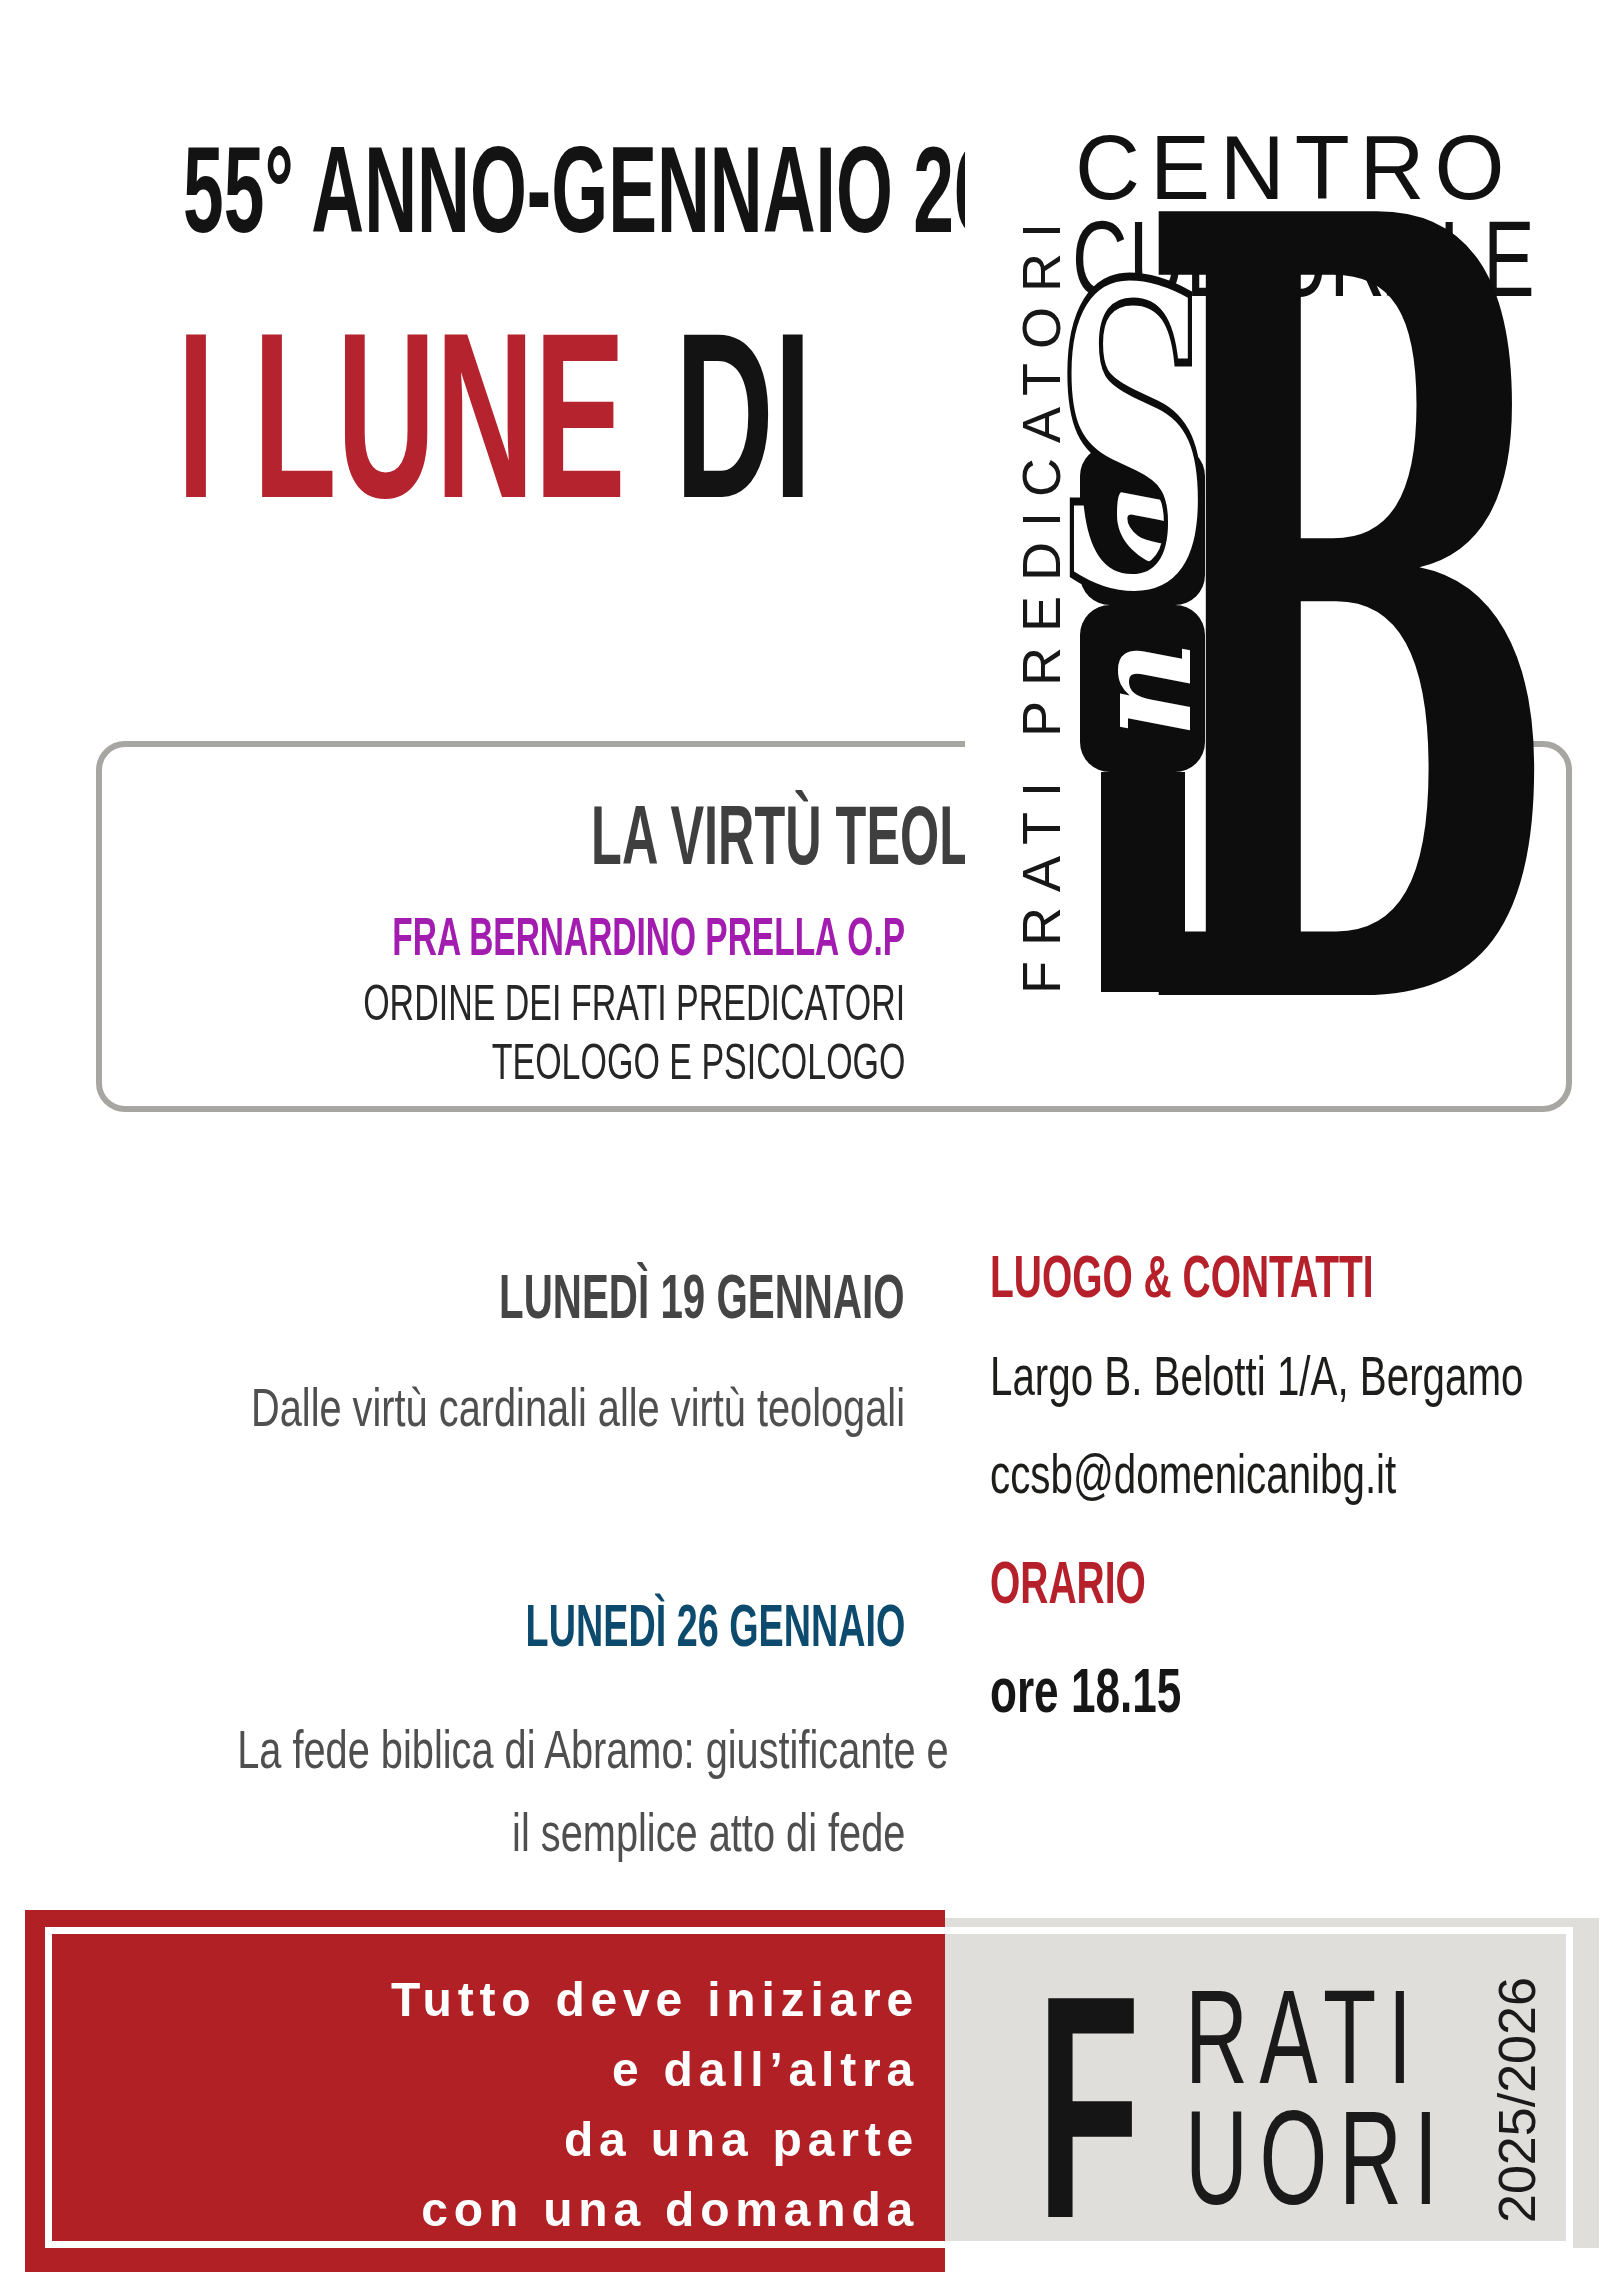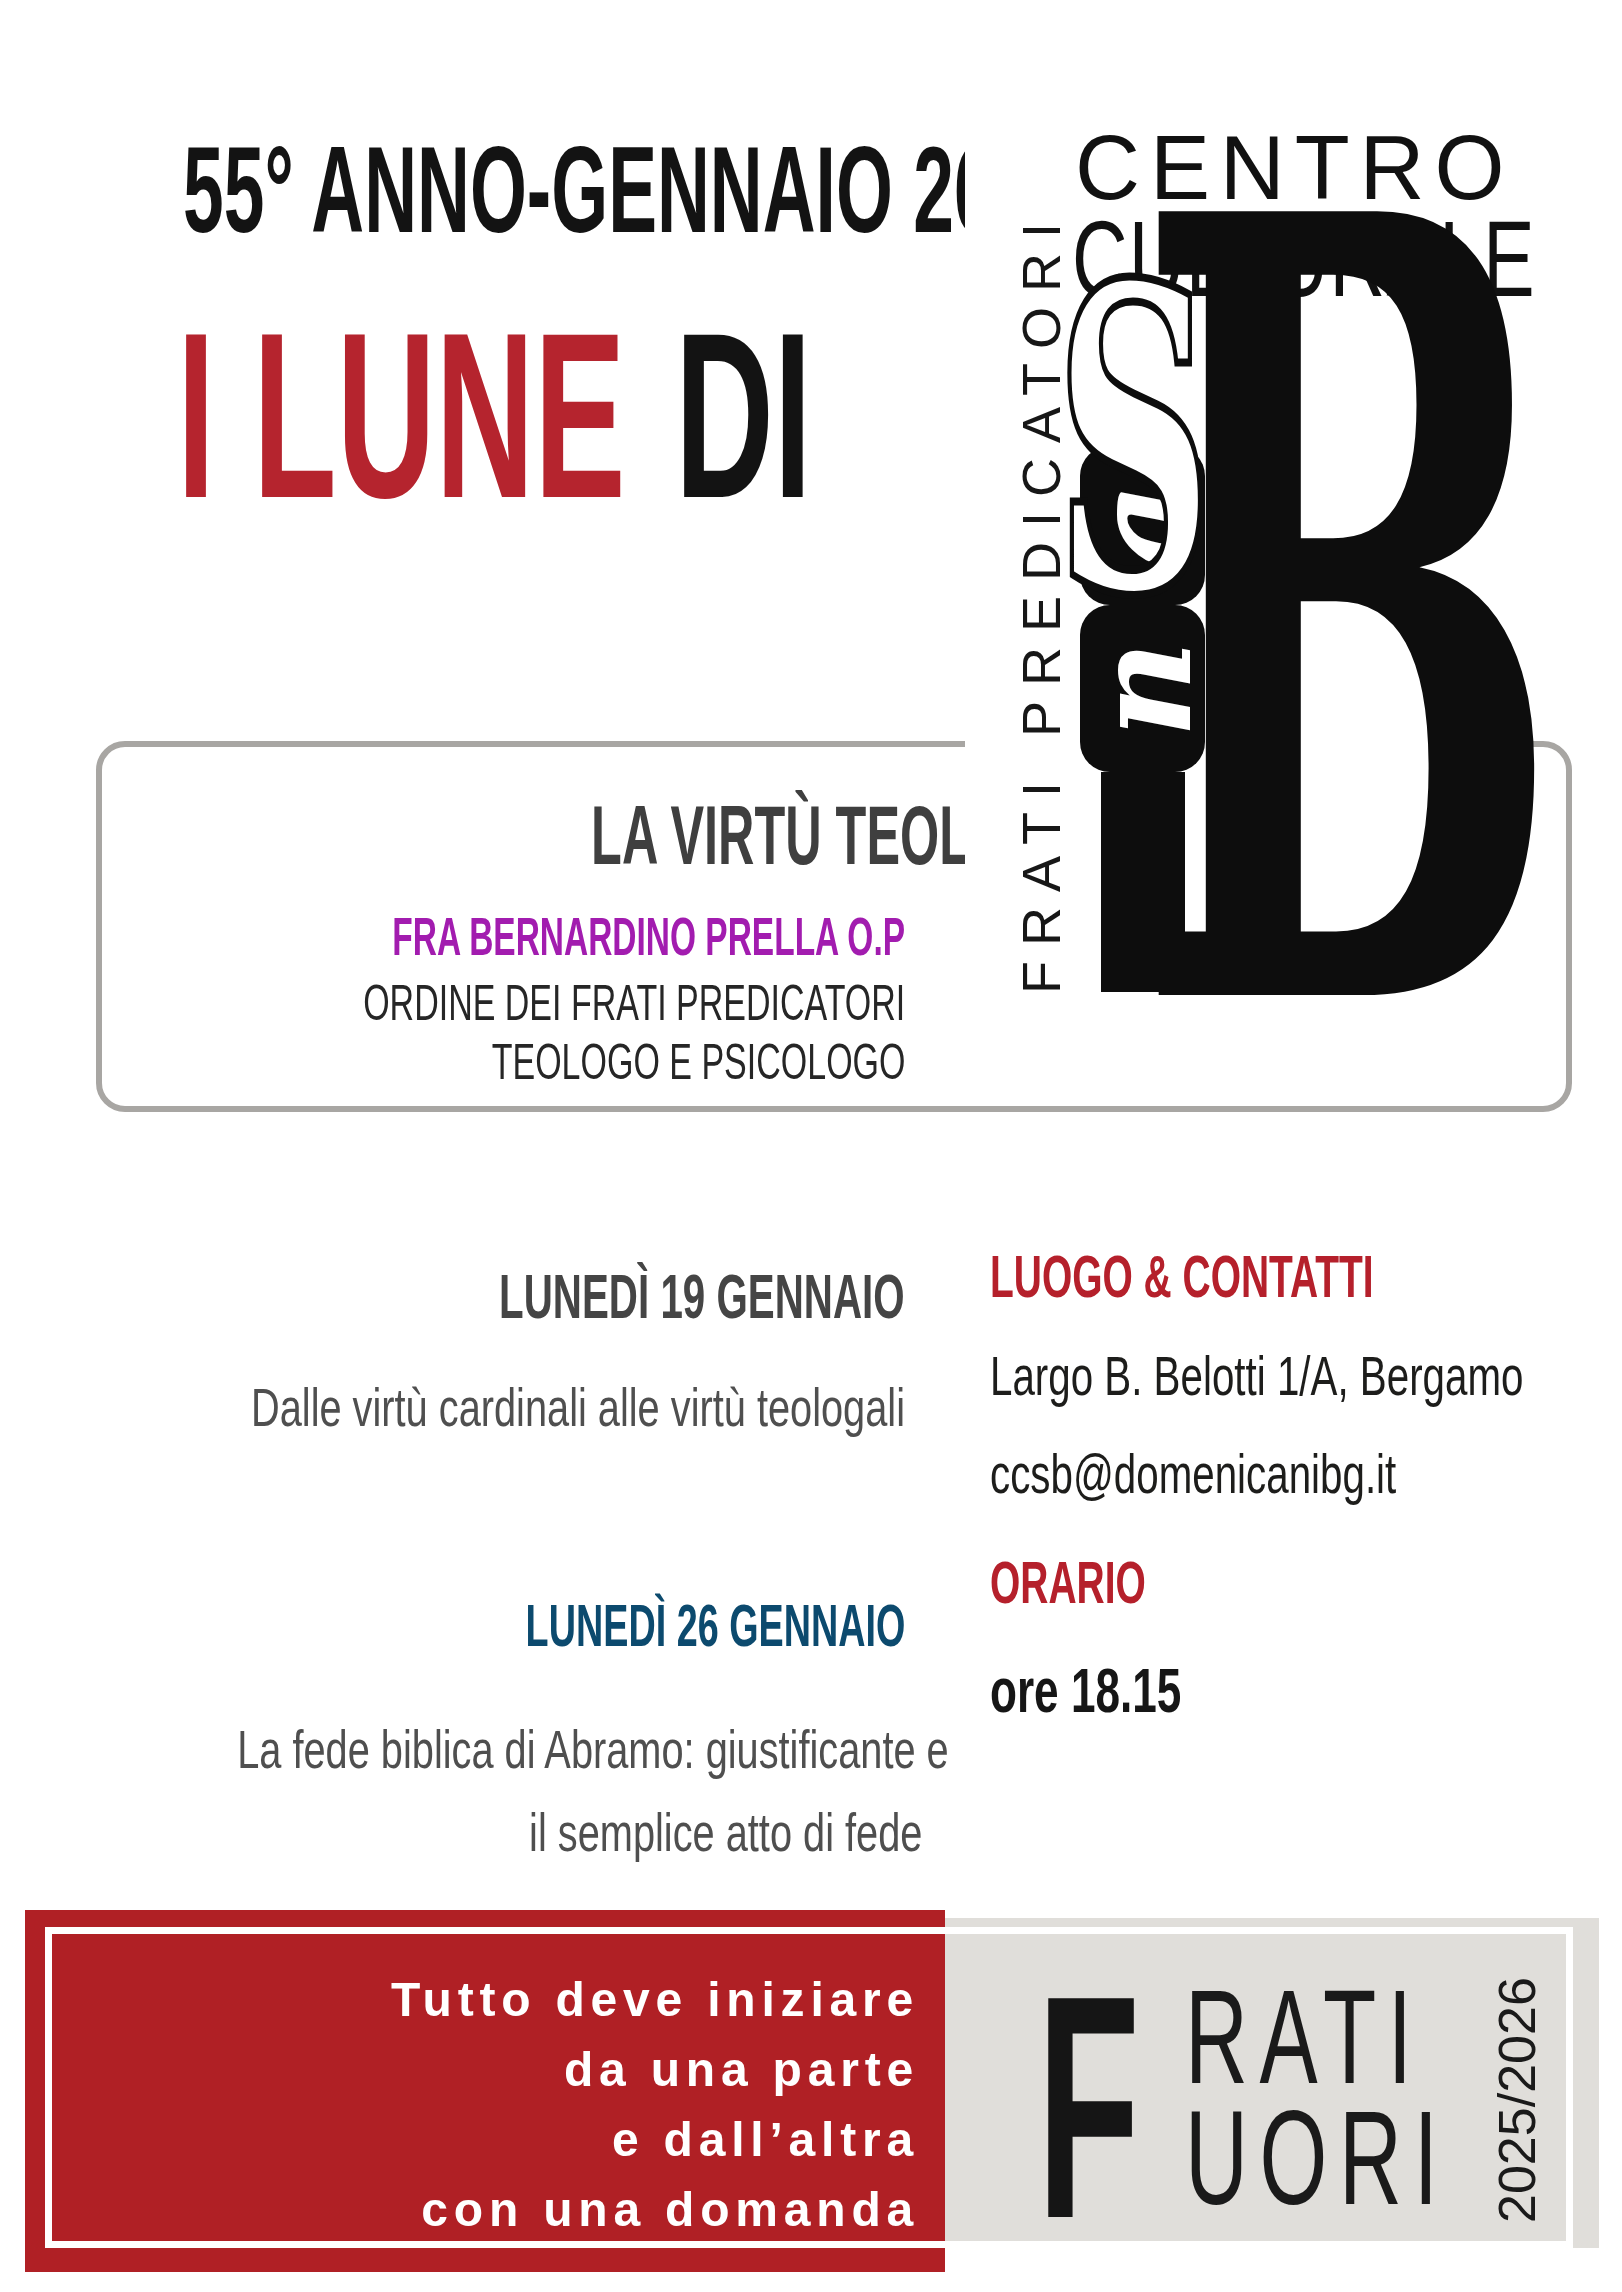--- a/index.html
+++ b/index.html
@@ -92,21 +92,21 @@
   </div>
   <div class="line-r" style="top:1381px;font-size:53px;color:#4f4f4f;">
     <span class="cxr" style="transform:scaleX(.75);">Dalle virtù cardinali alle virtù teologali</span>
   </div>
   <div class="line-r" style="top:1597px;font-size:59px;font-weight:bold;color:#0c4a6e;">
     <span class="cxr" style="transform:scaleX(.64);">LUNEDÌ 26 GENNAIO</span>
   </div>
   <div class="line-r" style="top:1723px;font-size:53px;color:#4f4f4f;">
     <span class="cxr" style="transform:scaleX(.75);">La fede biblica di Abramo: giustificante e</span>
   </div>
-  <div class="line-r" style="top:1806px;font-size:53px;color:#4f4f4f;margin-left:17px;">
+  <div class="line-r" style="top:1806px;font-size:53px;color:#4f4f4f;">
     <span class="cxr" style="transform:scaleX(.75);">il semplice atto di fede</span>
   </div>
 
   <div class="line-l" style="left:990px;top:1248px;font-size:59px;font-weight:bold;color:#b5202b;">
     <span class="cx" style="transform:scaleX(.66);">LUOGO &amp; CONTATTI</span>
   </div>
   <div class="line-l" style="left:990px;top:1348px;font-size:56px;color:#1d1d1b;">
     <span class="cx" style="transform:scaleX(.72);">Largo B. Belotti 1/A, Bergamo</span>
   </div>
   <div class="line-l" style="left:990px;top:1446px;font-size:56px;color:#1d1d1b;">
@@ -118,22 +118,22 @@
   <div class="line-l" style="left:990px;top:1659px;font-size:63px;font-weight:bold;color:#161616;">
     <span class="cx" style="transform:scaleX(.70);">ore 18.15</span>
   </div>
 
   <div class="band-red"></div>
   <div class="band-gray"></div>
   <div class="band-frame"></div>
 
   <div class="quote">
     <div>Tutto deve iniziare</div>
+    <div>e dall’altra</div>
     <div>da una parte</div>
-    <div>e dall’altra</div>
     <div>con una domanda</div>
   </div>
 
   <div class="line-l" style="left:1037px;top:1948px;font-size:318px;font-weight:bold;color:#151515;z-index:3;">
     <span class="cx" style="transform:scaleX(.53);">F</span>
   </div>
   <div class="line-l" style="left:1185px;top:1970px;font-size:134px;color:#1a1a1a;z-index:3;">
     <span class="cx" style="transform:scaleX(.65);letter-spacing:18px;">RATI</span>
   </div>
   <div class="line-l" style="left:1185px;top:2091px;font-size:134px;color:#1a1a1a;z-index:3;">

